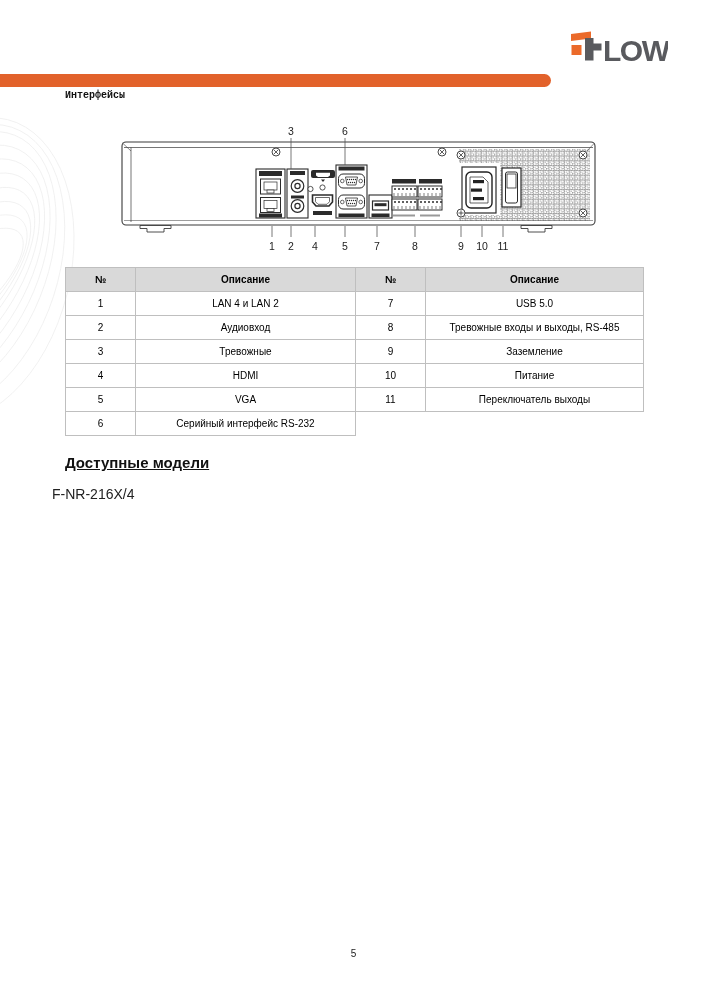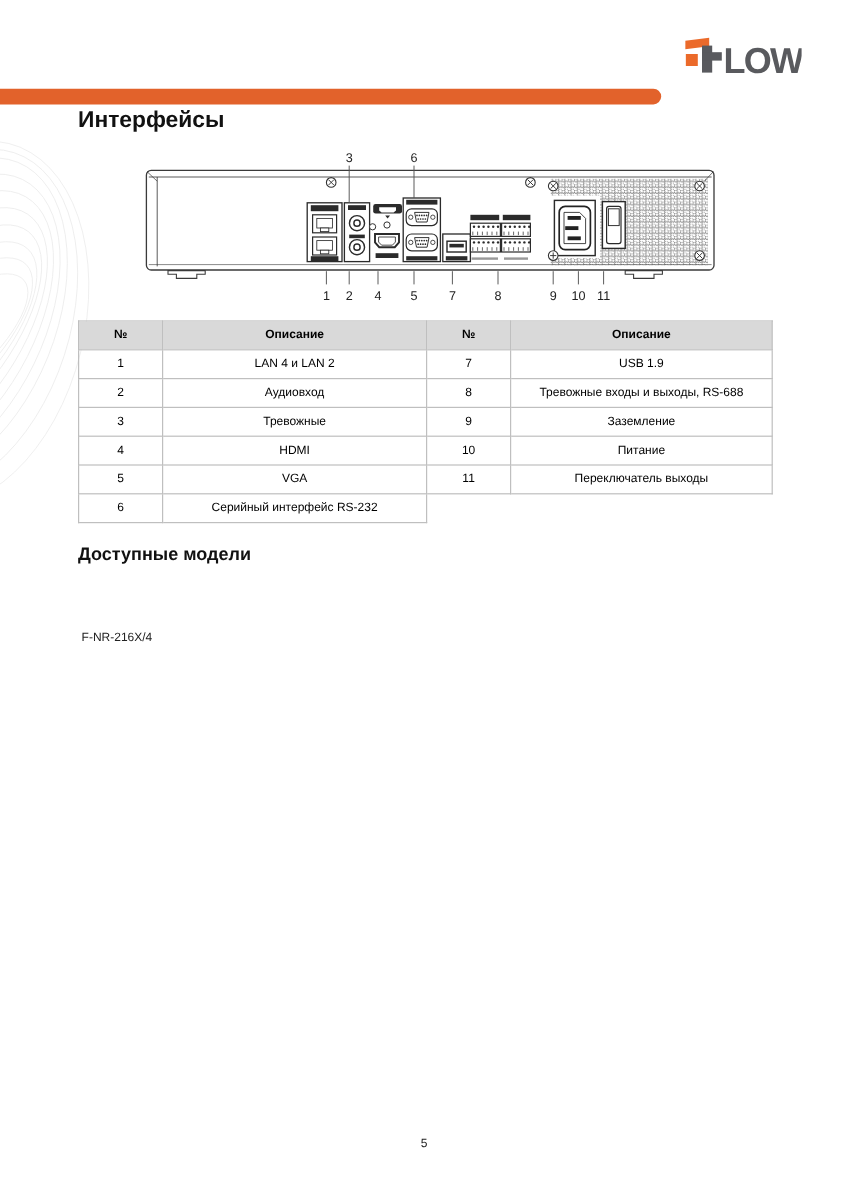--- a/index.html
+++ b/index.html
@@ -5,23 +5,23 @@
   html,body{margin:0;padding:0;background:#fff;}
   .page{position:relative;width:692px;height:1000px;background:#fff;overflow:hidden;
         font-family:"Liberation Sans",sans-serif;color:#1a1a1a;}
   
   .swirl{position:absolute;left:-48px;top:100px;pointer-events:none;}
   
   .logo{position:absolute;top:30px;right:24px;}
   
   .accent-bar{position:absolute;left:0;top:74px;width:551px;height:13px;
               background:#E2622B;border-radius:0 7px 7px 0;}
-  .h-interfaces{position:absolute;left:65px;top:90px;margin:0;font-size:19px;font-weight:700;color:#111;}
-  .h-models{position:absolute;left:65px;top:454px;margin:0;font-size:15px;font-weight:700;color:#111;}
-  .model-name{position:absolute;left:68px;top:486px;font-size:10px;color:#222;margin-top:40px;}
+  .h-interfaces{position:absolute;left:65px;top:90px;margin:0;font-size:10px;font-weight:700;color:#111;font-family:Liberation Mono, monospace;}
+  .h-models{position:absolute;left:65px;top:454px;margin:0;font-size:15px;font-weight:700;color:#111;text-decoration:underline;}
+  .model-name{position:absolute;left:52px;top:486px;font-size:14px;color:#222;}
   .page-number{position:absolute;left:0;top:948px;width:707px;text-align:center;font-size:10px;color:#222;}
   .diagram{position:absolute;left:110px;top:118px;}
   
   .tbl-wrap{position:absolute;left:65px;top:267px;}
   table{border-collapse:collapse;table-layout:fixed;width:578px;font-size:10px;color:#000;}
   col.c-num{width:70px;} col.c-desc1{width:220px;} col.c-num2{width:70px;} col.c-desc2{width:218px;}
   th,td{border:1px solid #BFBFBF;height:23px;text-align:center;vertical-align:middle;
         padding:0 4px;font-weight:400;overflow:hidden;white-space:nowrap;}
   th{background:#D9D9D9;font-weight:700;}
   td.blank{border:none;background:#fff;}
@@ -281,27 +281,27 @@
             <th>Описание</th>
             <th>№</th>
             <th>Описание</th>
           </tr>
         </thead>
       <tbody>
           <tr>
             <td>1</td>
             <td>LAN 4 и LAN 2</td>
             <td>7</td>
-            <td>USB 1.9</td>
+            <td>USB 5.0</td>
           </tr>
           <tr>
             <td>2</td>
             <td>Аудиовход</td>
             <td>8</td>
-            <td>Тревожные входы и выходы, RS-688</td>
+            <td>Тревожные входы и выходы, RS-485</td>
           </tr>
           <tr>
             <td>3</td>
             <td>Тревожные</td>
             <td>9</td>
             <td>Заземление</td>
           </tr>
           <tr>
             <td>4</td>
             <td>HDMI</td>

